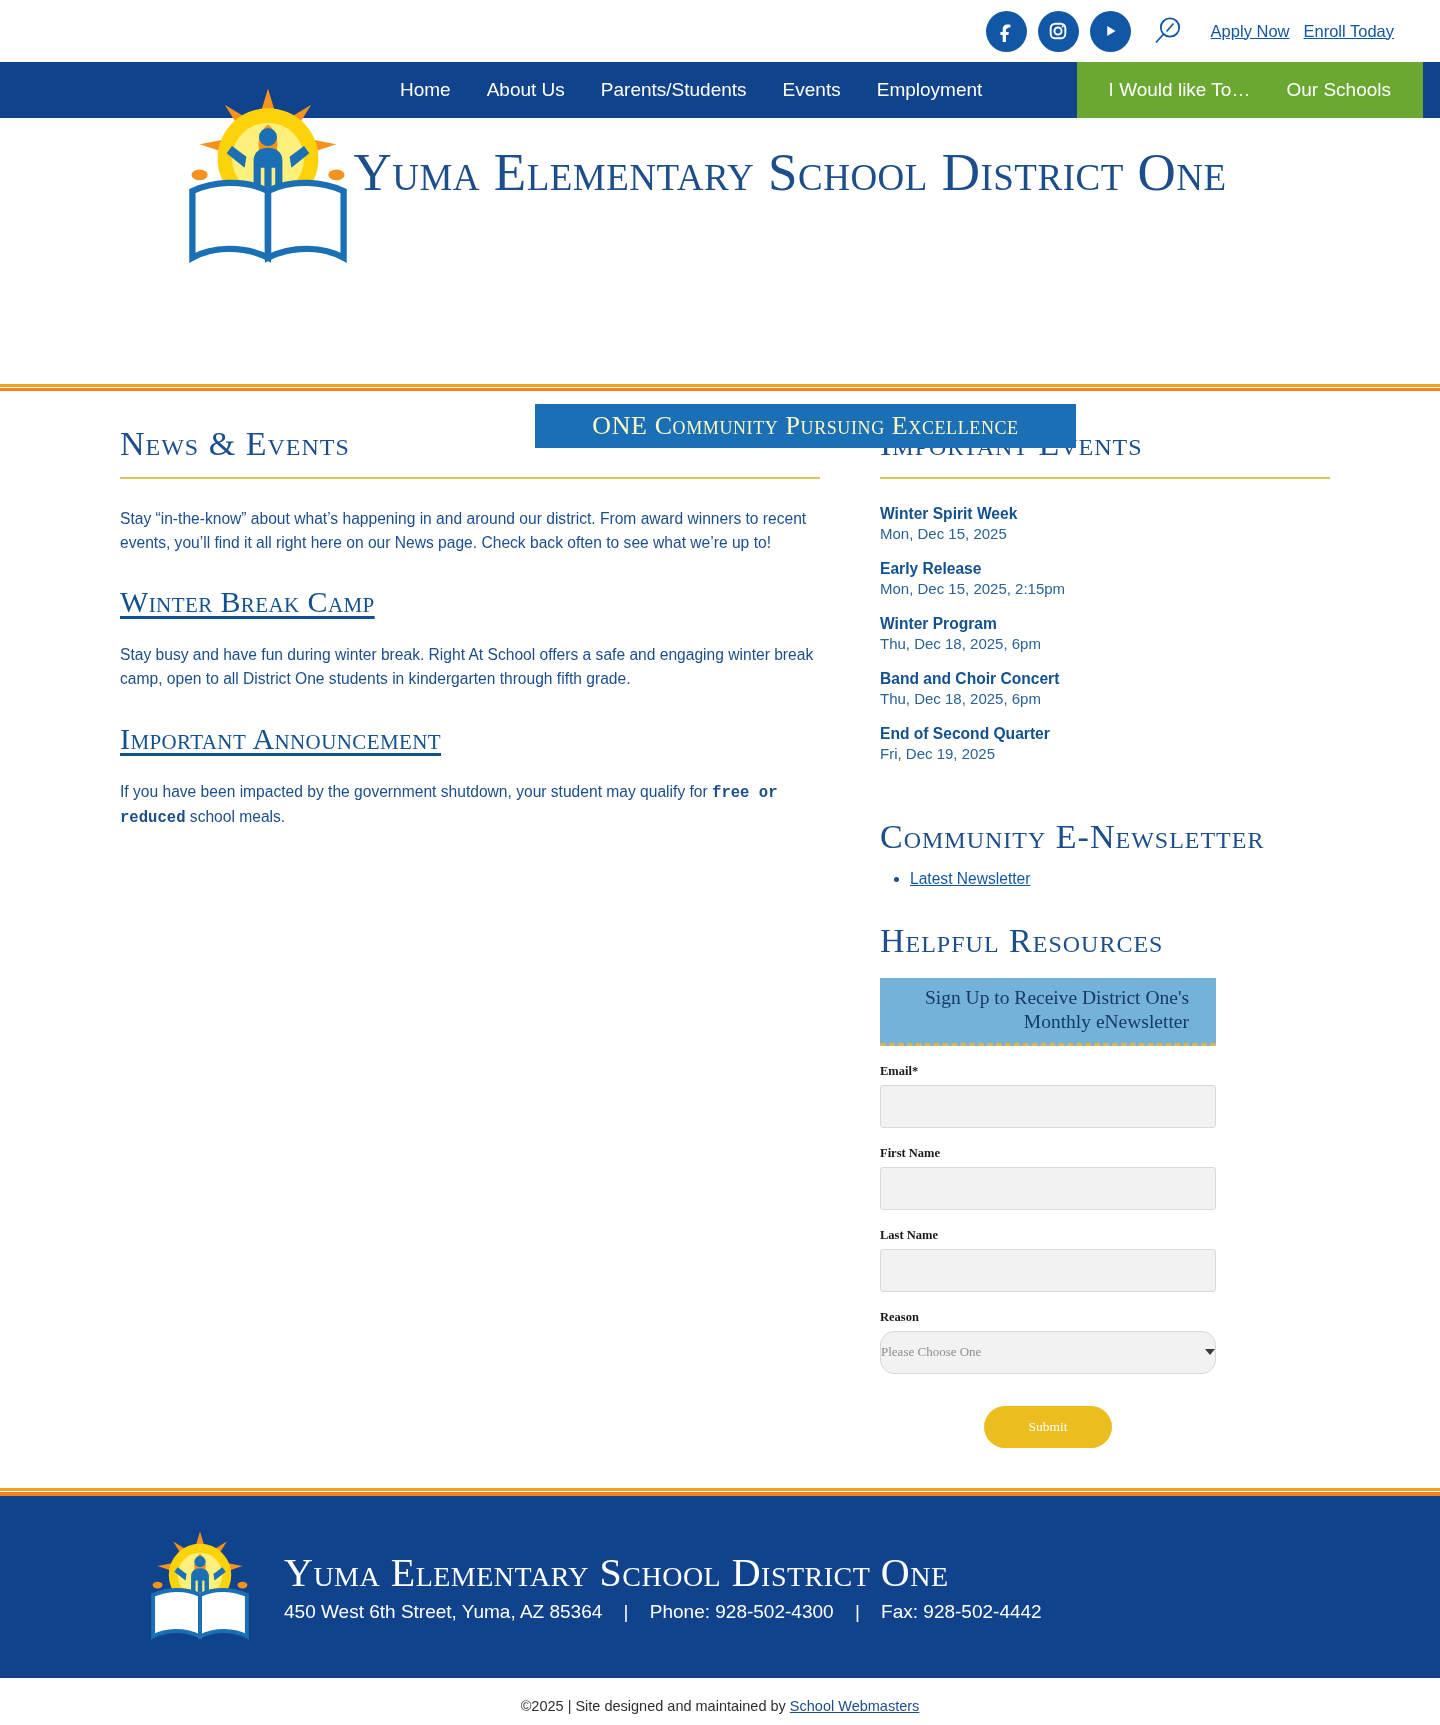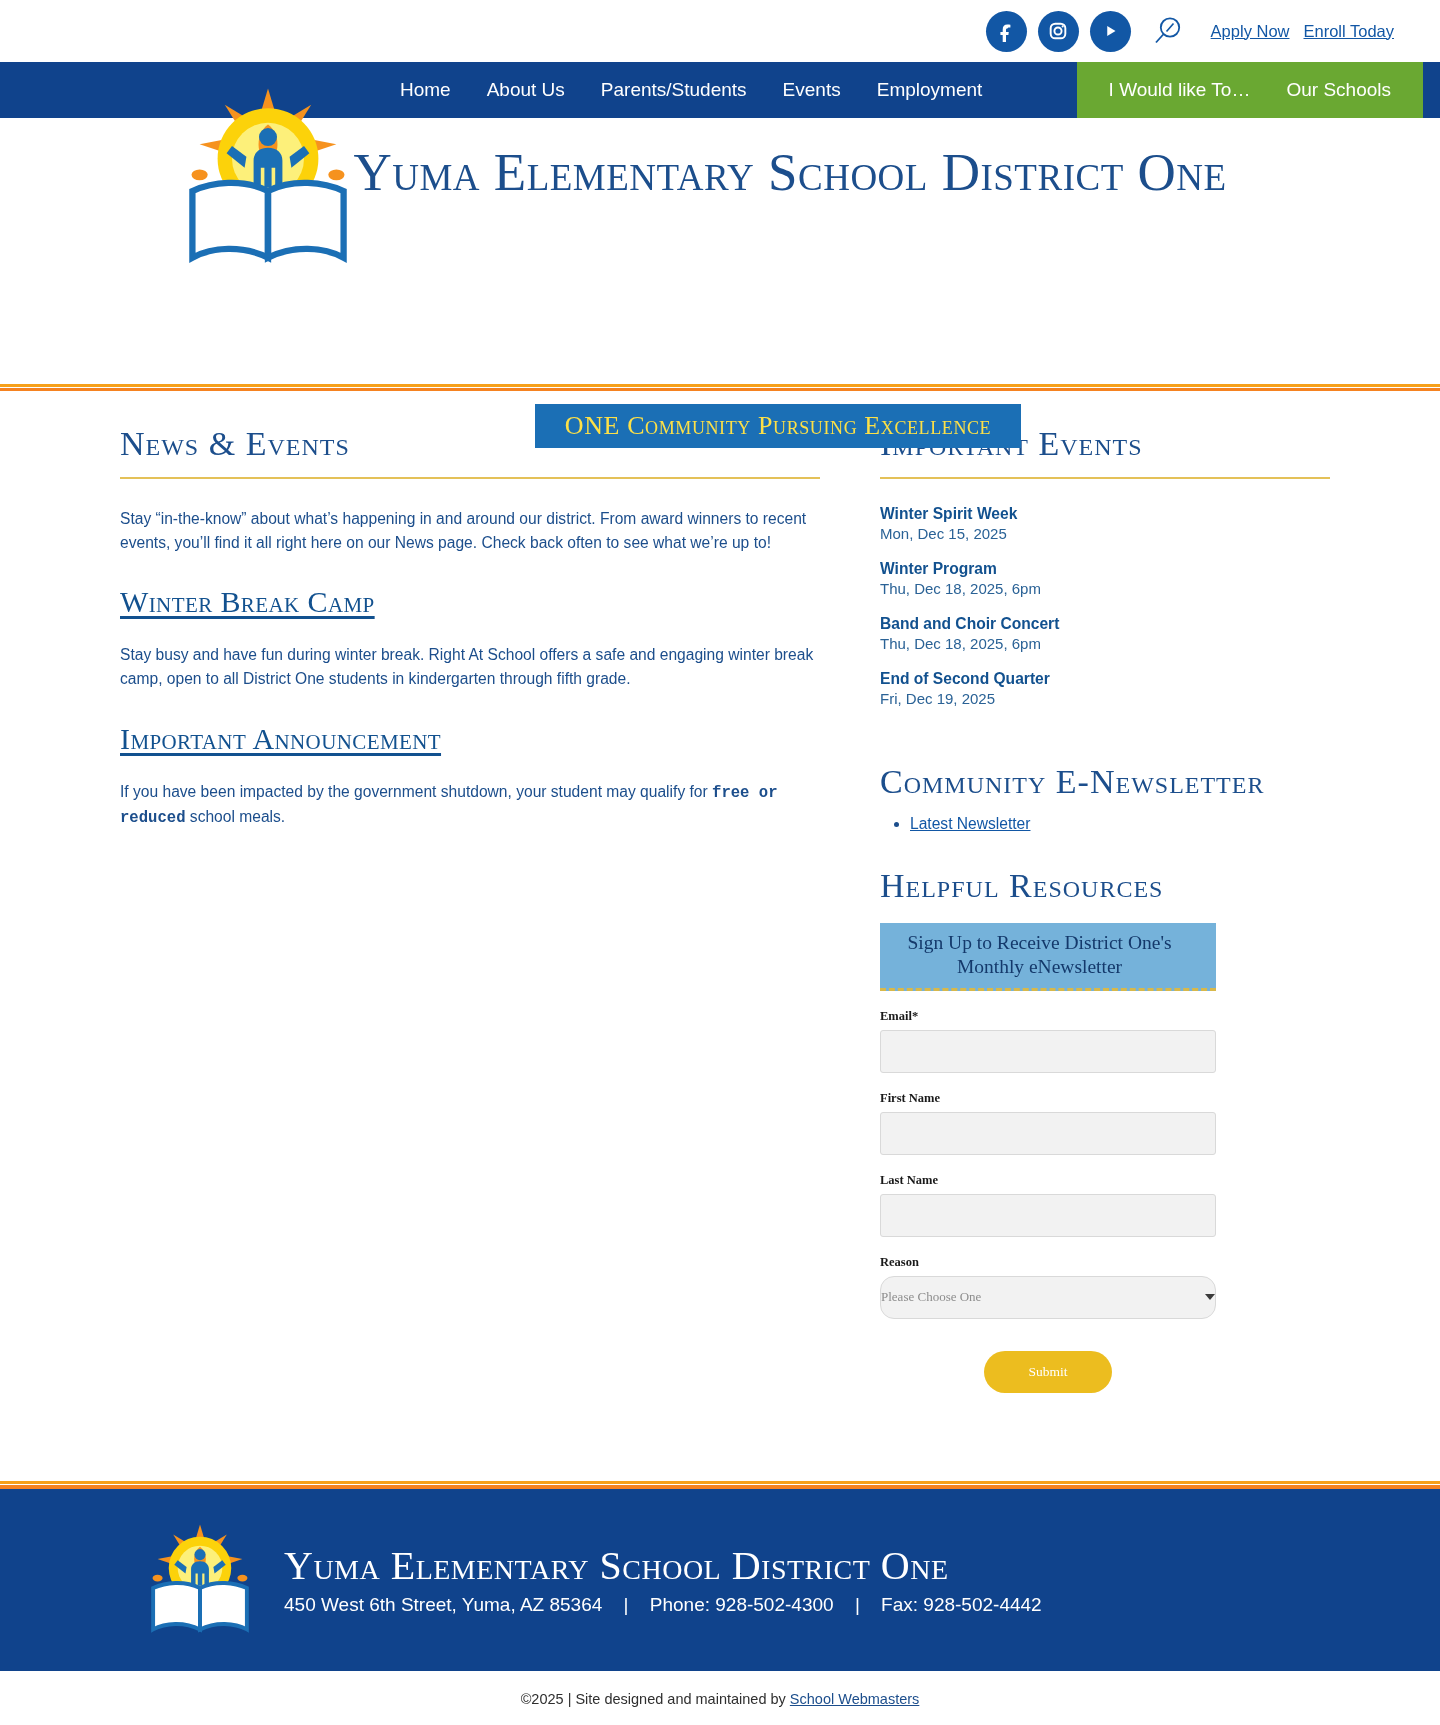--- a/index.html
+++ b/index.html
@@ -84,23 +84,23 @@
     font-family: "Liberation Serif", serif;
     font-size: 53px;
     line-height: 1.06;
     color: #1c4e8c;
     letter-spacing: 0.5px;
     font-variant: small-caps;
   }
   .tagline {
     position: absolute;
     left: 535px; top: 278px;
-    width: 486px; height: 44px;
+    width: 541px; height: 44px;
     background: #1b6fb5;
-    color: #fde047;
+    color: #fef9c3;
     font-family: "Liberation Serif", serif;
     font-size: 26px;
     font-variant: small-caps;
     letter-spacing: 0.6px;
     display: flex; align-items: center; justify-content: center;
   }
 
   .gold-rule {
     height: 7px;
     background: linear-gradient(to bottom, #f6a01a 0%, #f6a01a 45%, #ffffff 45%, #ffffff 55%, #f58220 55%, #f58220 100%);
@@ -180,21 +180,21 @@
 
   
   .form-card { width: 336px; margin-top: 18px; }
   .form-banner {
     background: #75b2da;
     border-bottom: 3px dashed #d8b84a;
     color: #14396b;
     font-family: "Liberation Serif", serif;
     font-size: 19.5px;
     line-height: 1.22;
-    text-align: center;
+    text-align: right;
     padding: 8px 27px 9px 10px;
   }
   .fld { margin-top: 18px; }
   .fld-label {
     font-family: "Liberation Serif", serif;
     font-weight: bold;
     font-size: 12.5px;
     color: #1a1a1a;
     margin-bottom: 6px;
     display: block;
@@ -388,20 +388,24 @@
     <div class="col-side">
 
       <h2 class="side-head">Important Events</h2>
       <div class="side-rule"></div>
 
       <div class="ev">
         <div class="ev-name">Winter Spirit Week</div>
         <div class="ev-date">Mon, Dec 15, 2025</div>
       </div>
       <div class="ev">
+        <div class="ev-name">Early Release</div>
+        <div class="ev-date">Mon, Dec 15, 2025, 2:15pm</div>
+      </div>
+      <div class="ev">
         <div class="ev-name">Winter Program</div>
         <div class="ev-date">Thu, Dec 18, 2025, 6pm</div>
       </div>
       <div class="ev">
         <div class="ev-name">Band and Choir Concert</div>
         <div class="ev-date">Thu, Dec 18, 2025, 6pm</div>
       </div>
       <div class="ev">
         <div class="ev-name">End of Second Quarter</div>
         <div class="ev-date">Fri, Dec 19, 2025</div>

